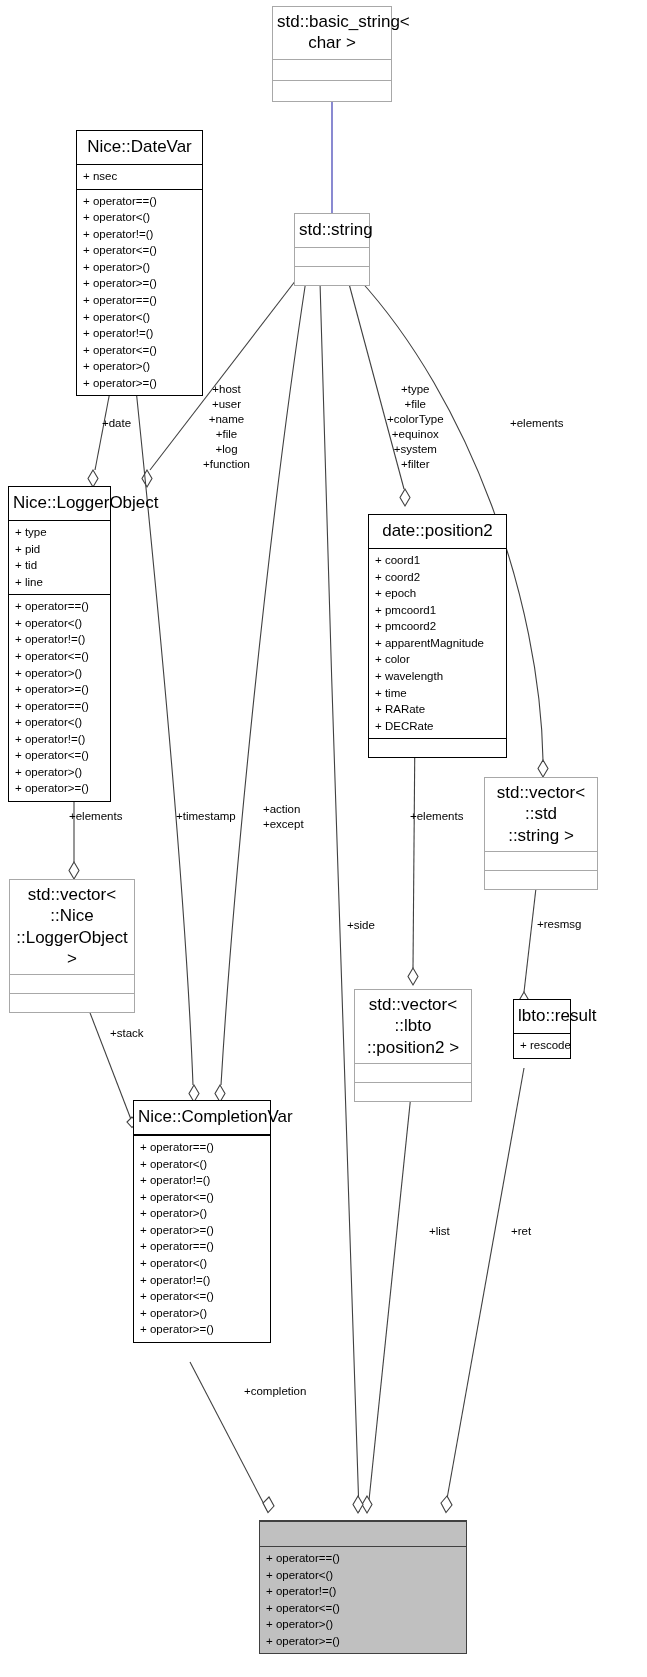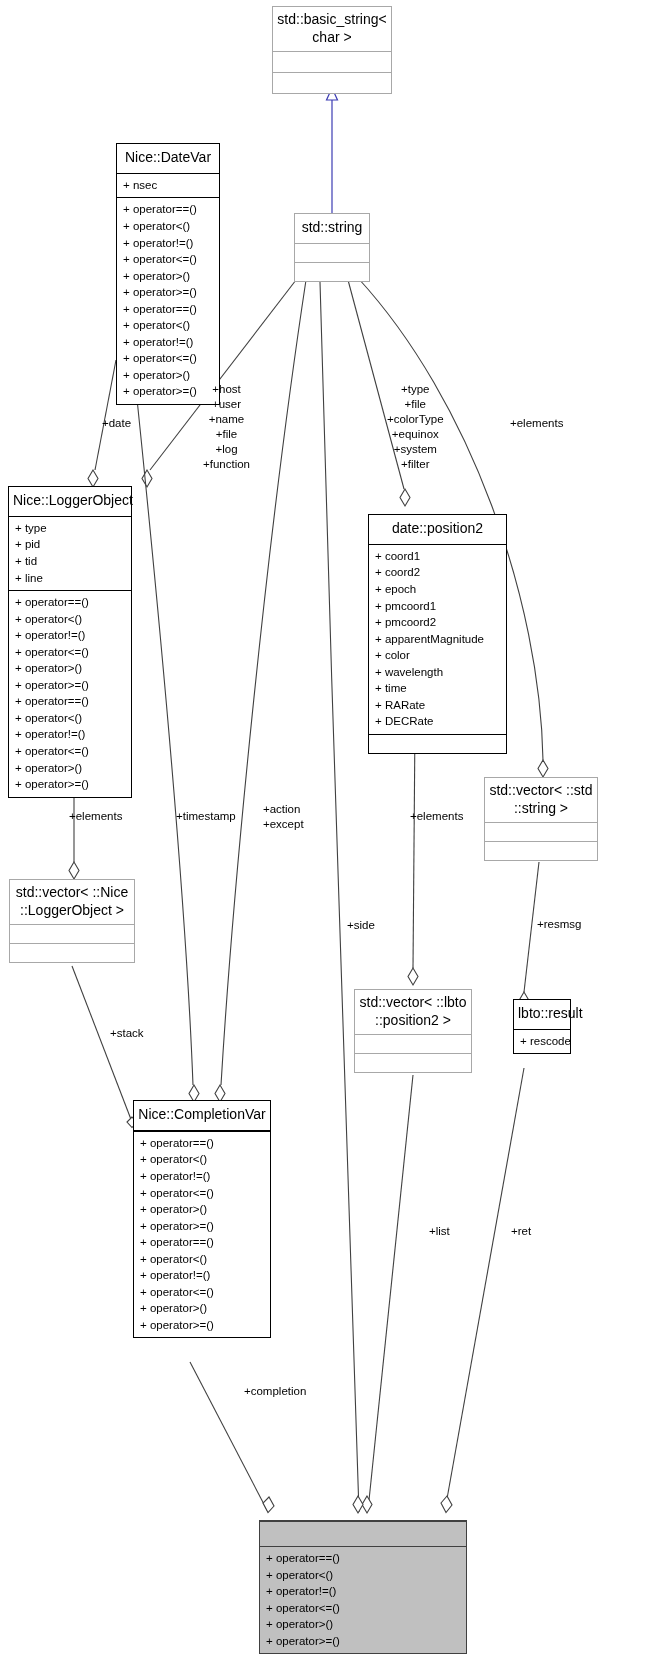--- a/index.html
+++ b/index.html
@@ -38,21 +38,21 @@
   .uml-class.thin {
     border: 1px solid #a8a8a8;
   }
   .uml-class.filled {
     background: #c0c0c0;
     border: 1px solid #404040;
   }
   .uml-title {
     text-align: center;
     padding: 4px 4px 5px 4px;
-    font-size: 14px;
+    font-size: 17px;
     white-space: nowrap;
   }
   .uml-title.wrap {
     white-space: normal;
     line-height: 1.25;
   }
   .uml-sep {
     border-top: 1px solid #000000;
     height: 0;
     font-size: 0;
@@ -150,21 +150,21 @@
   </div>
 
   <div class="uml-class thin" style="left:294px; top:213px; width:76px;">
     <div class="uml-title">std::string</div>
     <div class="uml-sep"></div>
     <div class="uml-section empty" style="height:12px;"></div>
     <div class="uml-sep"></div>
     <div class="uml-section empty" style="height:12px;"></div>
   </div>
 
-  <div class="uml-class" style="left:76px; top:143px; width:104px;margin-left:40px;">
+  <div class="uml-class" style="left:76px; top:130px; width:127px;">
     <div class="uml-title">Nice::DateVar</div>
     <div class="uml-sep"></div>
     <div class="uml-section">
       <div class="uml-row">+ nsec</div>
     </div>
     <div class="uml-sep"></div>
     <div class="uml-section">
       <div class="uml-row">+ operator==()</div>
       <div class="uml-row">+ operator&lt;()</div>
       <div class="uml-row">+ operator!=()</div>
@@ -173,21 +173,21 @@
       <div class="uml-row">+ operator&gt;=()</div>
       <div class="uml-row">+ operator==()</div>
       <div class="uml-row">+ operator&lt;()</div>
       <div class="uml-row">+ operator!=()</div>
       <div class="uml-row">+ operator&lt;=()</div>
       <div class="uml-row">+ operator&gt;()</div>
       <div class="uml-row">+ operator&gt;=()</div>
     </div>
   </div>
 
-  <div class="uml-class" style="left:8px; top:486px; width:124px;">
+  <div class="uml-class" style="left:8px; top:486px; width:103px;">
     <div class="uml-title">Nice::LoggerObject</div>
     <div class="uml-sep"></div>
     <div class="uml-section">
       <div class="uml-row">+ type</div>
       <div class="uml-row">+ pid</div>
       <div class="uml-row">+ tid</div>
       <div class="uml-row">+ line</div>
     </div>
     <div class="uml-sep"></div>
     <div class="uml-section">

